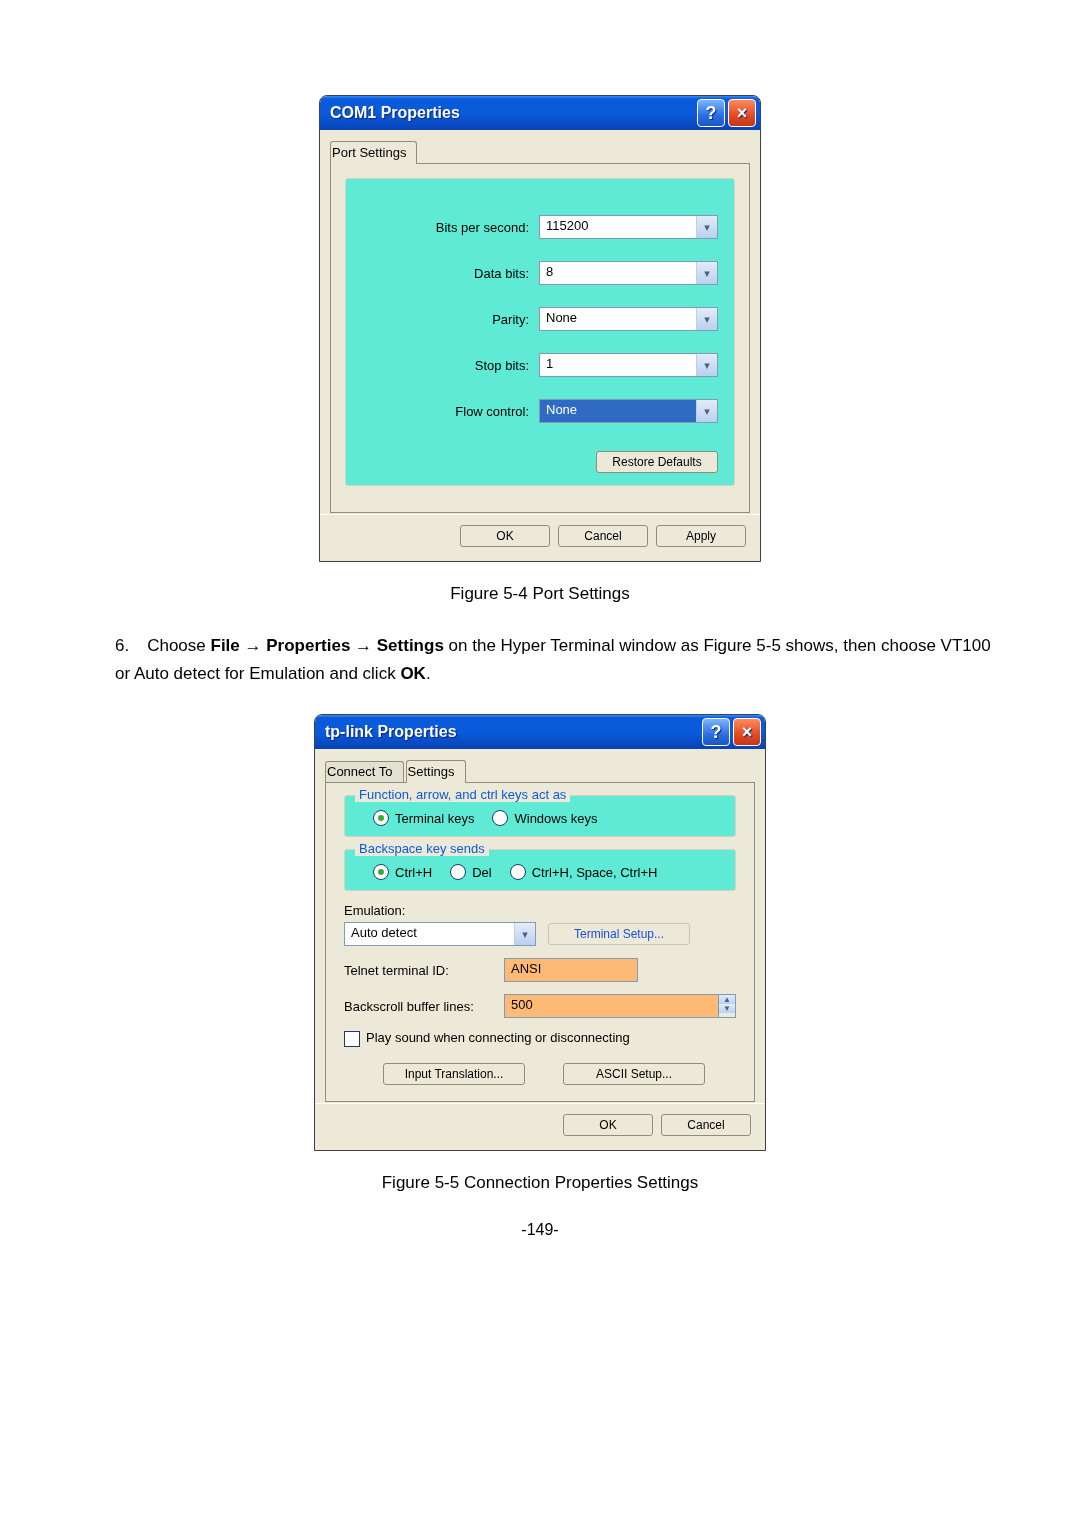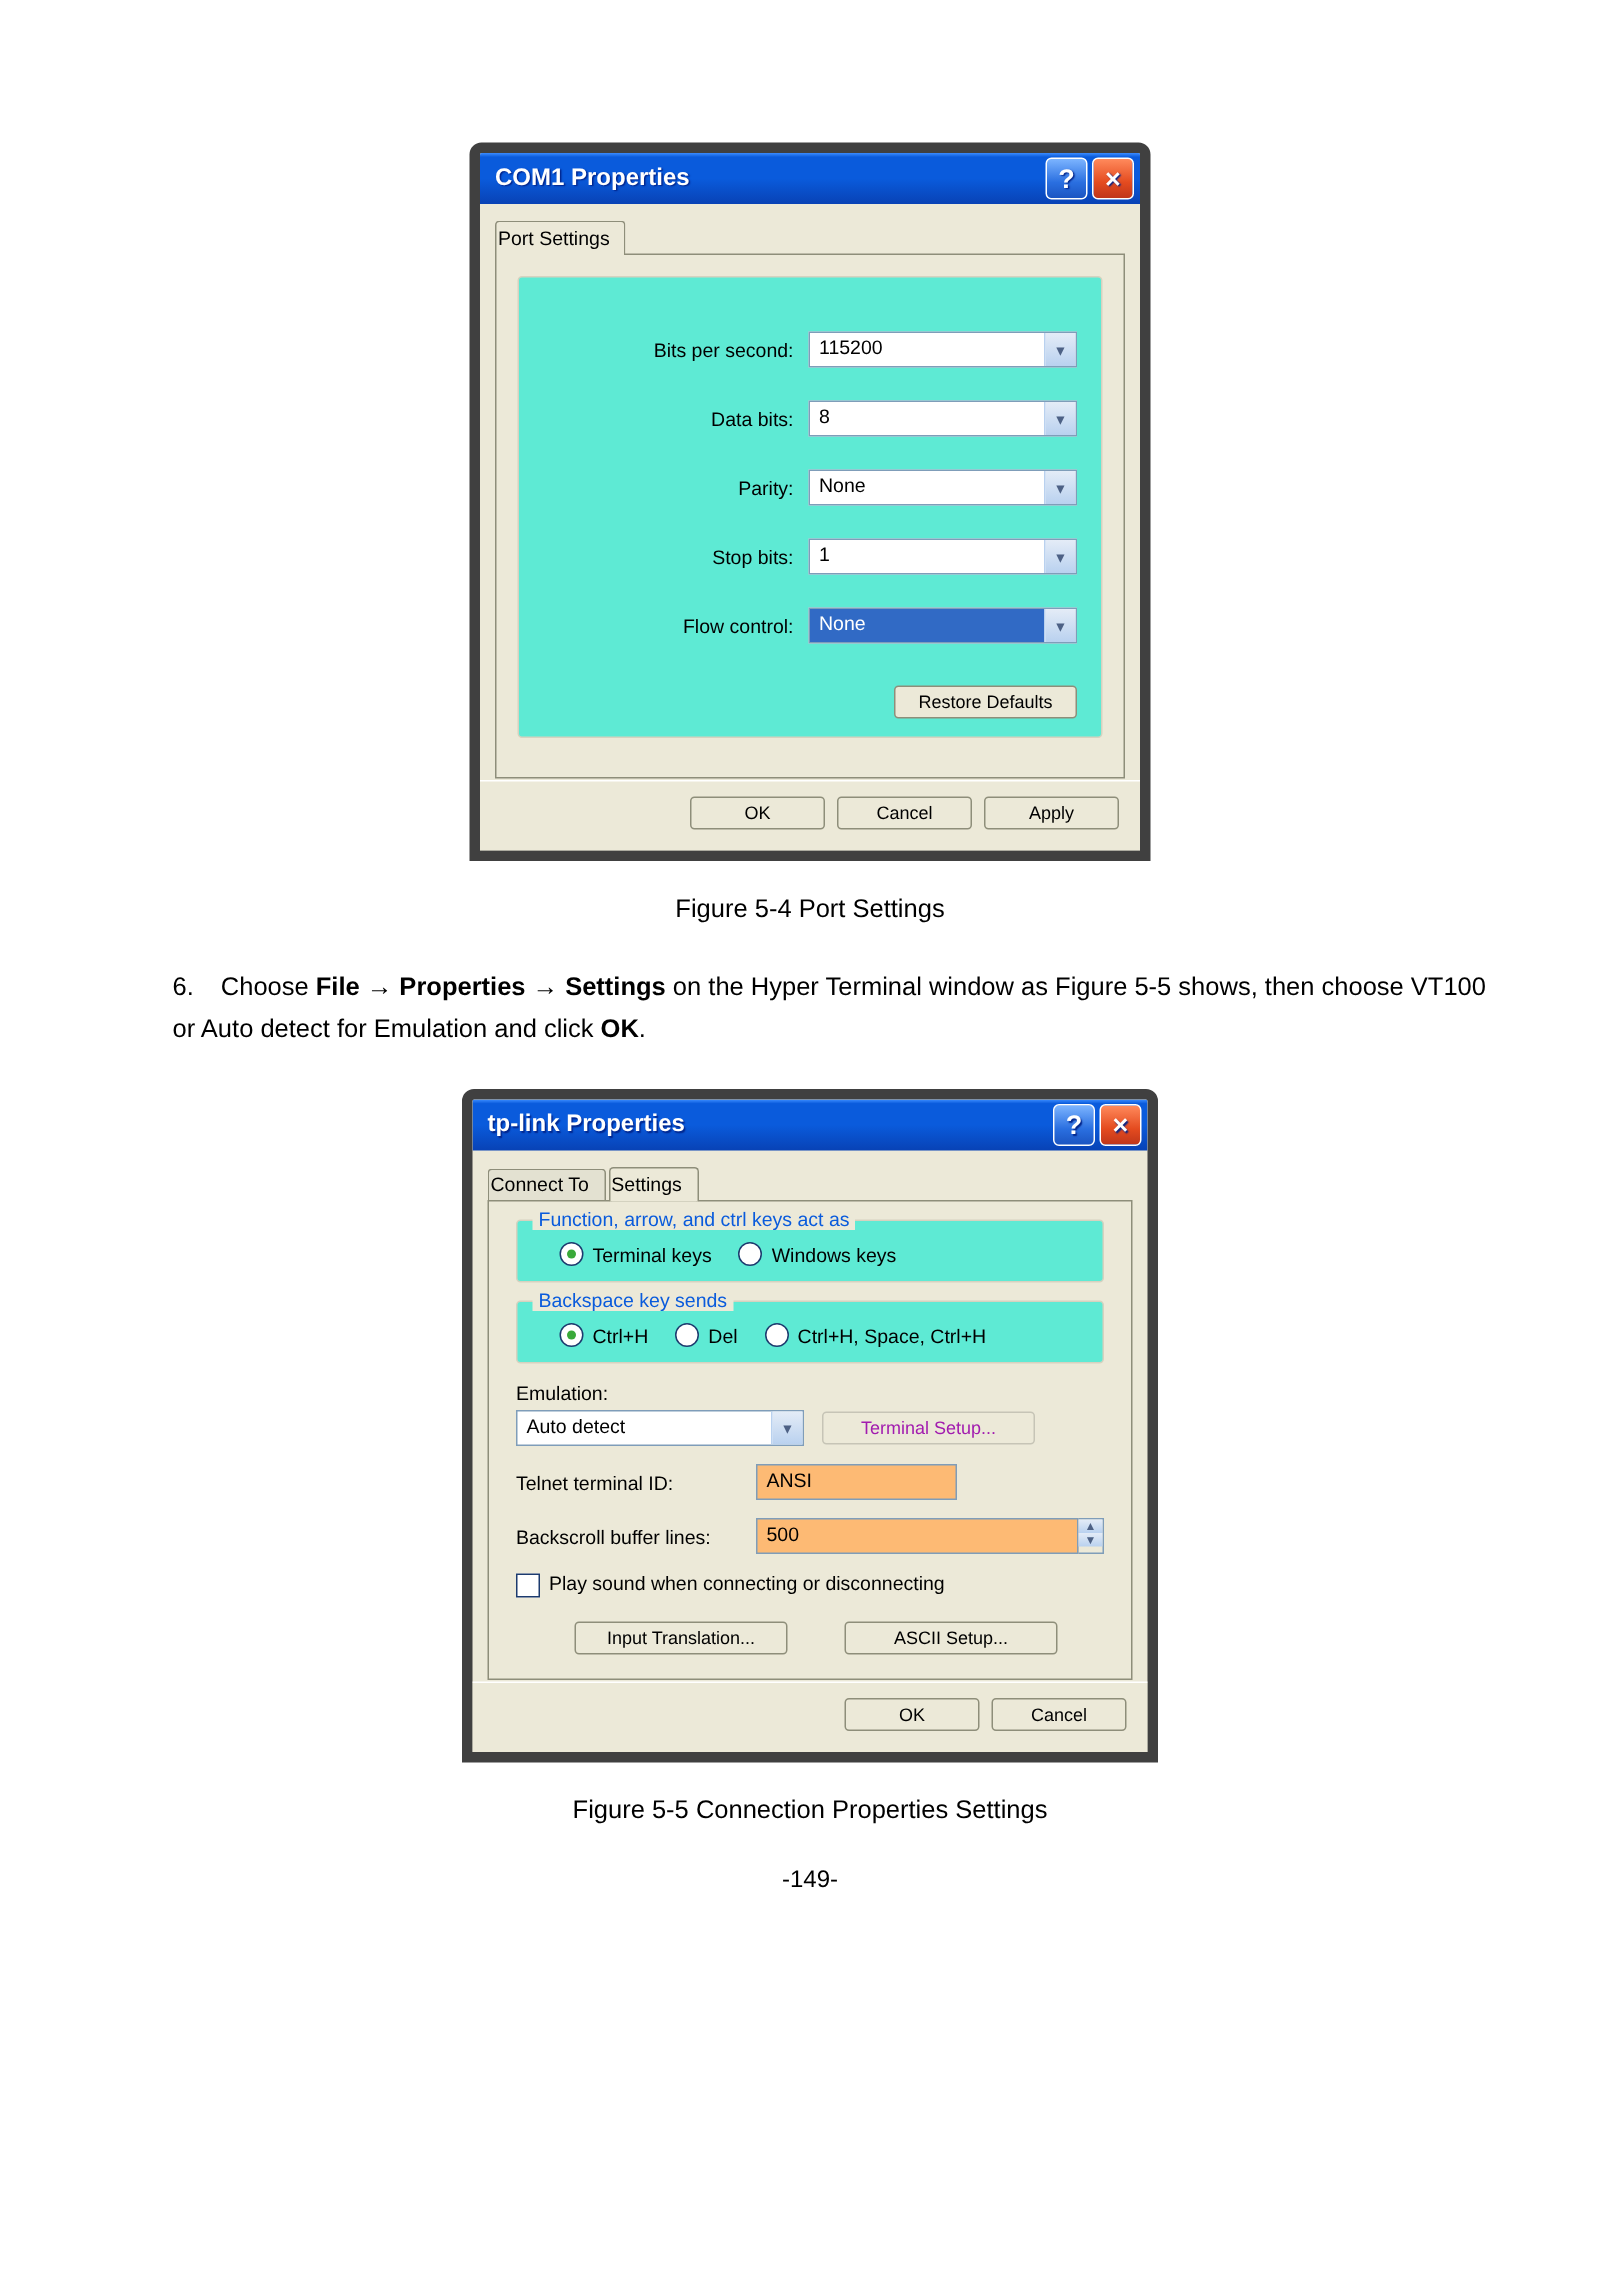--- a/index.html
+++ b/index.html
@@ -1,38 +1,38 @@
 <!DOCTYPE html>
 <html><head>
 <meta charset="utf-8">
 <style>
   html,body{margin:0;padding:0;background:#fff;font-family:Tahoma,Arial,sans-serif;font-size:15px;color:#000;}
   .page{width:1080px;min-height:1527px;margin:0 auto;position:relative;padding:95px 75px 0 75px;box-sizing:border-box;}
   
-  .dialog{width:440px;margin:0 auto;border:7px solid #404040;border-radius:8px 8px 0 0;overflow:hidden;background:#ece9d8;}
+  .dialog{width:440px;margin:0 auto;border:1px solid #404040;border-radius:8px 8px 0 0;overflow:hidden;background:#ece9d8;}
   .titlebar{height:34px;background:linear-gradient(to bottom,#3b8cff 0%,#0a5bdc 8%,#0a5bdc 50%,#0842b5 100%);display:flex;align-items:center;padding:0 4px 0 10px;font-weight:bold;color:#fff;font-size:16px;text-shadow:1px 1px 1px #00238a;}
   .titlebar .title{flex:1;}
   .titlebar .tbtn{width:26px;height:26px;margin-left:3px;background:linear-gradient(to bottom,#ff8a5c 0%,#e44b1f 60%,#c0361a 100%);border:1px solid #fff;border-radius:4px;display:flex;align-items:center;justify-content:center;color:#fff;font-size:18px;font-weight:bold;cursor:pointer;}
   .titlebar .tbtn.help{background:linear-gradient(to bottom,#7cb4ff 0%,#2a6fe0 60%,#1b55c2 100%);}
   .tabstrip{display:flex;align-items:flex-end;height:26px;padding:8px 8px 0 10px;}
   .tab{font-size:13px;padding:3px 10px 4px 1px;border:1px solid #8e8e7a;border-bottom:none;background:#ece9d8;border-radius:3px 3px 0 0;margin-right:2px;cursor:pointer;}
   .tab.active{background:#ece9d8;position:relative;z-index:2;}
   .tab.inactive{background:#e3e1d1;padding-top:2px;}
   .tabpanel{margin:0 10px 0 10px;border:1px solid #8e8e7a;background:#ece9d8;padding:14px 14px 14px 14px;font-size:13px;position:relative;top:-1px;}
   .groupbox{border:1px solid #d6d2bf;border-radius:3px;padding:14px 16px 10px 28px;margin-bottom:12px;position:relative;background:#5eead4;}
   .groupbox .legend{position:absolute;top:-9px;left:10px;background:#ece9d8;padding:0 4px;color:#0a5bdc;font-size:13px;}
   .row{display:flex;align-items:center;margin:22px 0;}
   .row label{width:155px;text-align:right;padding-right:10px;}
   .combo{flex:1;display:flex;border:1px solid #7f9db9;background:#fff;height:22px;}
   .combo .val{flex:1;padding:2px 6px;}
   .combo .arrow{width:20px;background:linear-gradient(to bottom,#e4ecf7,#b9d1ef);border-left:1px solid #b9d1ef;display:flex;align-items:center;justify-content:center;color:#4d6185;font-size:11px;}
   .combo.sel .val{background:#316ac5;color:#fff;}
   .btnbar-right{display:flex;justify-content:flex-end;padding:6px 0 2px 0;}
   .btn{border:1px solid #8e8e7a;background:#ece9d8;font-size:12px;padding:3px 0;min-width:88px;text-align:center;border-radius:3px;margin-left:8px;cursor:pointer;}
-  .btn.disabled{color:#a21caf;border-color:#c6c4b6;cursor:default;}
+  .btn.disabled{color:#1d4ed8;border-color:#c6c4b6;cursor:default;}
   .bottombar{border-top:1px solid #fff;padding:10px 14px 14px 0;display:flex;justify-content:flex-end;background:#ece9d8;}
   
   .radiogrp{display:flex;align-items:center;gap:18px;}
   .radio{width:14px;height:14px;border:1px solid #1c3b6e;border-radius:50%;display:inline-flex;align-items:center;justify-content:center;background:#fff;}
   .radio.checked::after{content:"";width:6px;height:6px;border-radius:50%;background:#39a939;}
   .checkbox{width:14px;height:14px;border:1px solid #1c3b6e;background:#fff;display:inline-block;vertical-align:middle;margin-right:6px;}
   .field{border:1px solid #7f9db9;background:#fdba74;padding:2px 6px;height:18px;}
   .spin{display:flex;}
   .spin .field{flex:1;}
   .spin .spbtns{display:flex;flex-direction:column;border:1px solid #7f9db9;border-left:none;}

